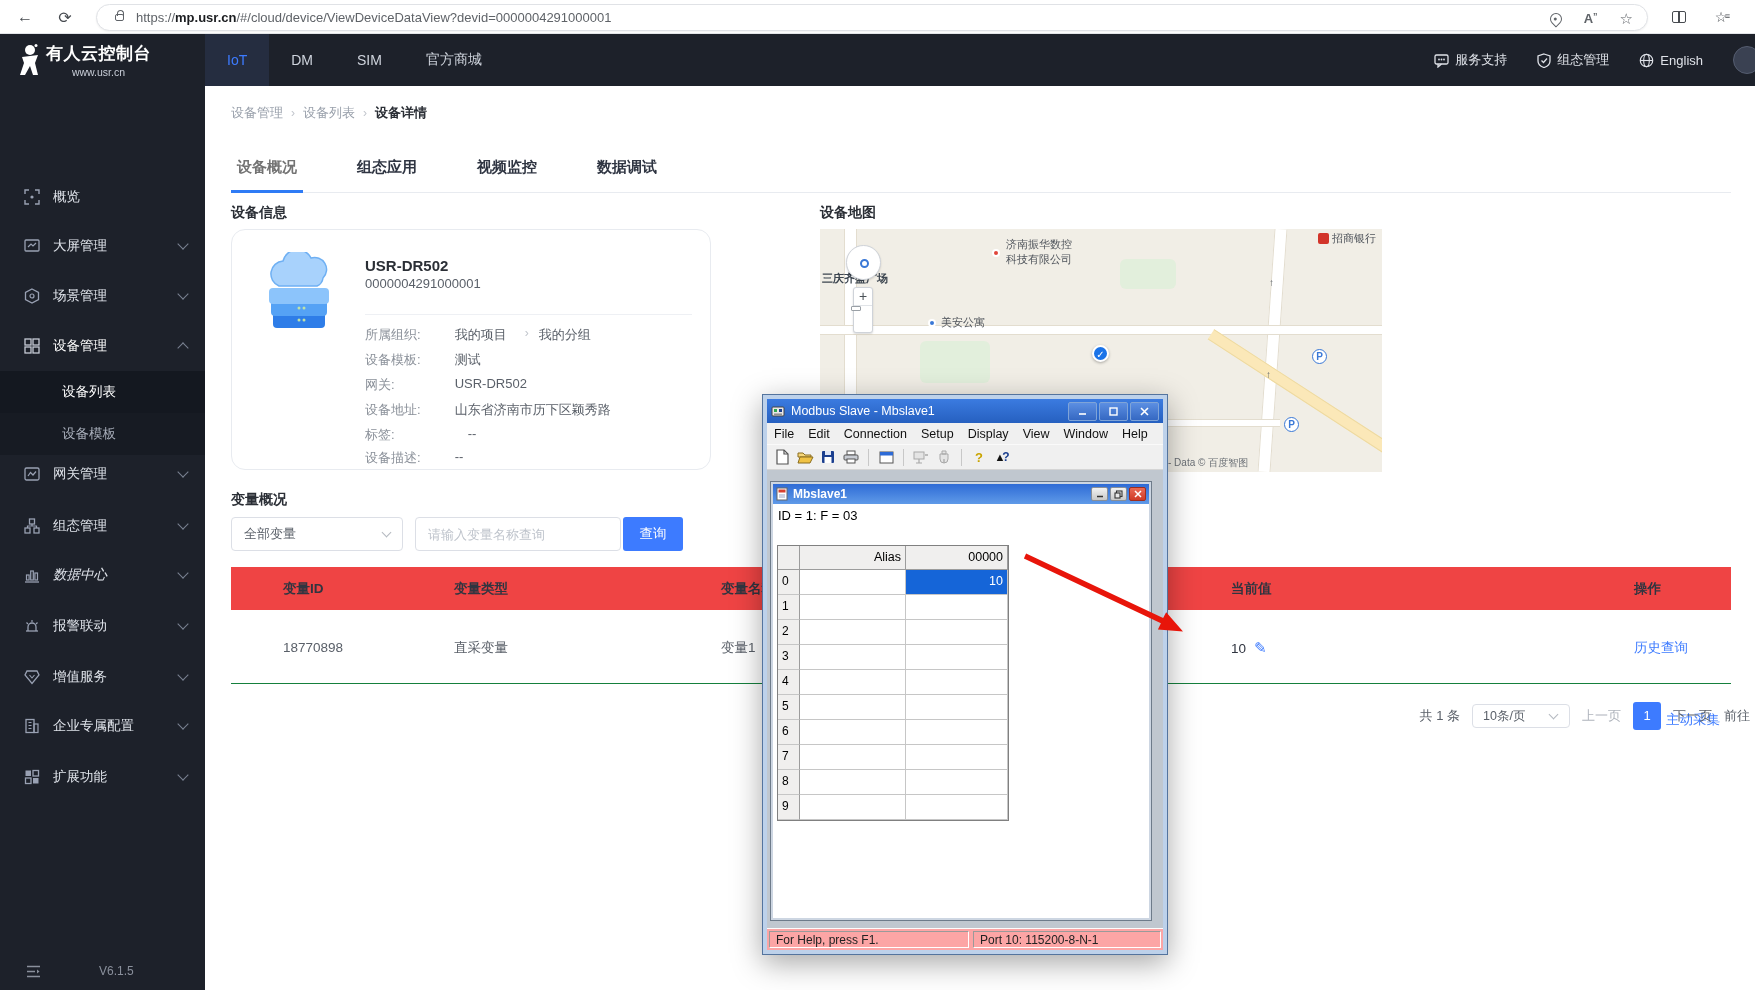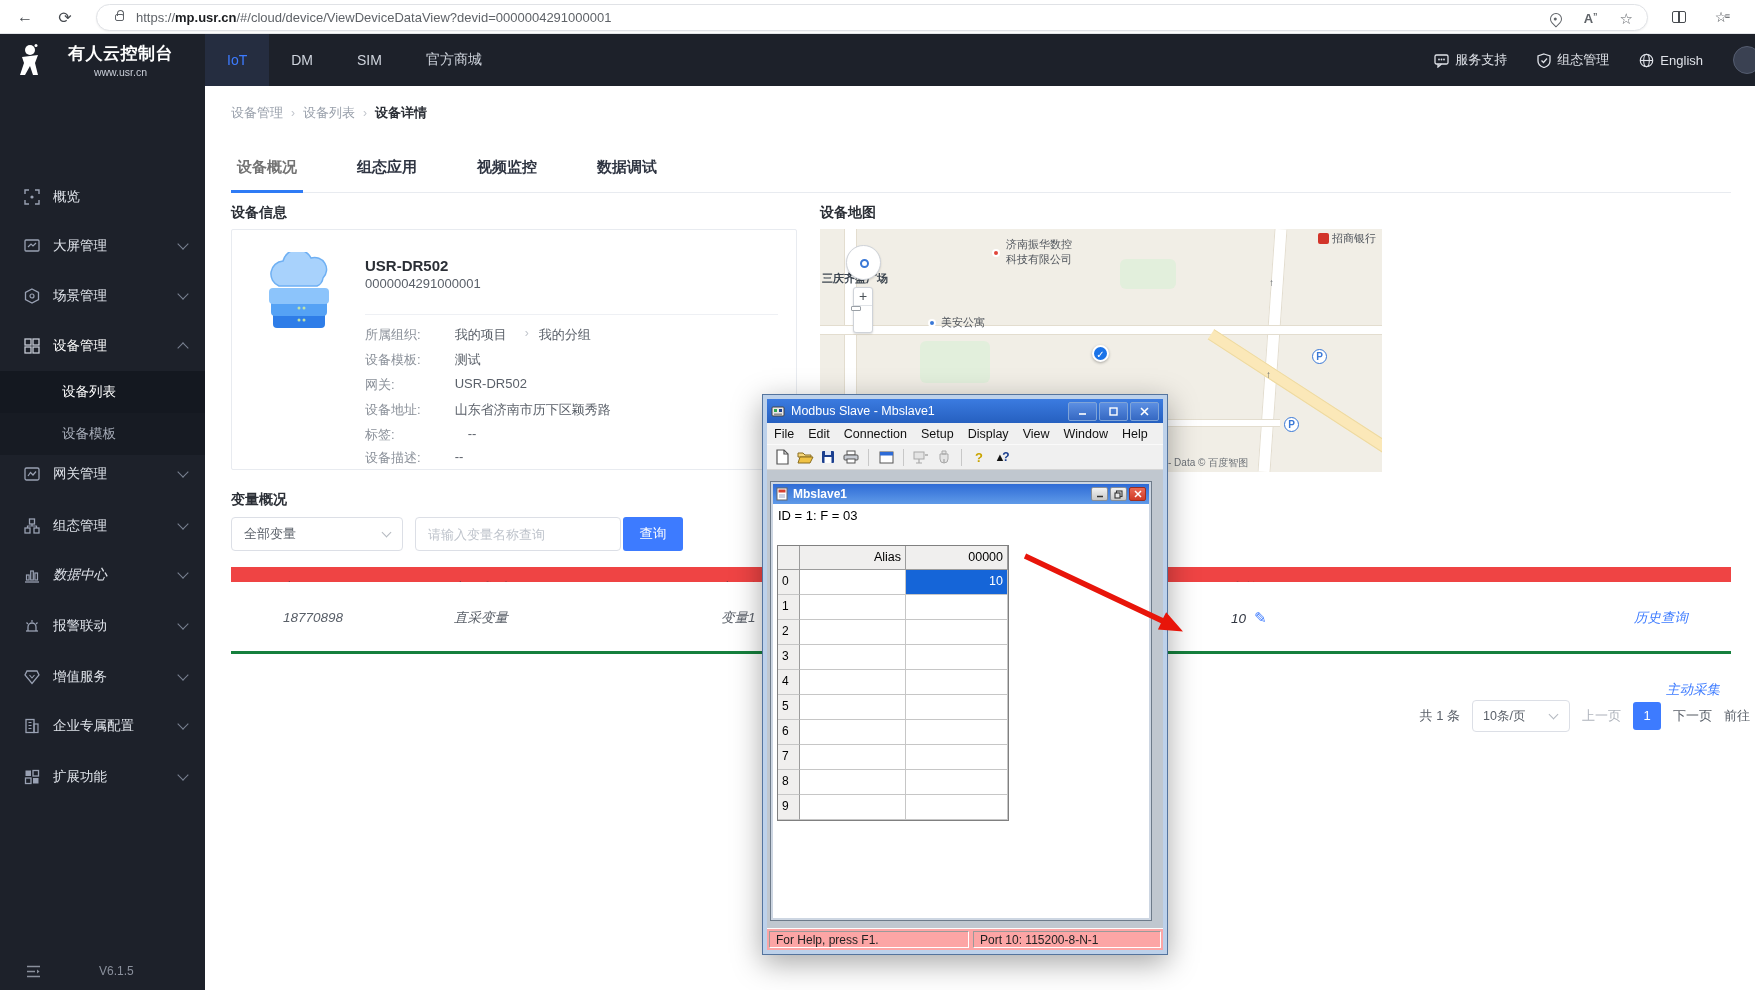--- a/index.html
+++ b/index.html
@@ -22,21 +22,21 @@
   .readaloud i { font-style:normal; font-size:9px; vertical-align:top; }
   .star { font-size:15px; color:#5f6368; }
   .splitpane { width:14px; height:12px; border:1.6px solid #474b50; border-radius:2px; position:relative; }
   .splitpane:after { content:""; position:absolute; left:5px; top:-1px; width:1.6px; height:10.5px; background:#474b50; }
   .favbar { position:relative; font-size:14px; color:#474b50; }
 
   
   .topnav { position:absolute; left:0; top:34px; width:1755px; height:52px; background:#1d212a; z-index:5; }
   .brand { position:absolute; left:0; top:0; width:205px; height:52px; display:flex; align-items:center; }
   .brand-logo { margin-left:14px; }
-  .brand-txt { margin-left:24px; color:#fff; }
+  .brand-txt { margin-left:2px; color:#fff; }
   .brand-title { font-size:17px; font-weight:700; letter-spacing:.5px; }
   .brand-sub { font-size:10.5px; color:#c9ced8; text-align:center; margin-top:1px; }
   .nav-tabs { position:absolute; left:205px; top:0; height:52px; display:flex; }
   .nav-tab { height:52px; padding:0 22px; display:flex; align-items:center; color:#cfd4dd; font-size:14px; cursor:pointer; }
   .nav-tab.active { background:#252d40; color:#3d7bff; }
   .nav-right { position:absolute; right:0; top:0; height:52px; display:flex; align-items:center; gap:30px; padding-right:10px; }
   .nav-rt-item { display:flex; align-items:center; gap:6px; color:#dfe2e8; font-size:13px; }
   .nav-rt-item svg { display:block; }
   .avatar-cut { width:28px; height:28px; border-radius:50%; background:#3a4152; border:1px solid #555d70; margin-right:-16px; }
 
@@ -58,21 +58,21 @@
   .main { position:absolute; left:205px; top:86px; width:1550px; height:904px; background:#fff; }
   .breadcrumb { position:absolute; left:26px; top:18px; font-size:13px; color:#99a0ab; display:flex; gap:8px; align-items:center; }
   .breadcrumb .bc-last { color:#2b2f36; font-weight:600; }
   .bc-sep { color:#c2c6cd; font-size:12px; }
   .tabs { position:absolute; left:26px; top:62px; width:1500px; height:45px; border-bottom:1px solid #e8ebf0; display:flex; gap:48px; }
   .ptab { font-size:15px; font-weight:700; color:#2f3542; padding:10px 6px; cursor:pointer; position:relative; }
   .ptab.active { color:#737373; }
   .ptab.active:after { content:""; position:absolute; left:0; right:0; bottom:-1px; height:3px; background:#2f7bf5; }
 
   .sec-title { position:absolute; font-size:14px; font-weight:700; color:#2b2f36; }
-  .info-card { position:absolute; left:26px; top:143px; width:566px; height:241px; border:1px solid #e8ebf0; border-radius:2px; background:#fff; }
+  .info-card { position:absolute; left:26px; top:143px; width:480px; height:241px; border:1px solid #e8ebf0; border-radius:14px; background:#fff; }
   .dev-img { position:absolute; left:27px; top:22px; }
   .dev-name { position:absolute; left:133px; top:27px; font-size:15px; font-weight:700; color:#2b2f36; }
   .dev-id { position:absolute; left:133px; top:46px; font-size:13px; color:#5a6069; }
   .dev-div { position:absolute; left:133px; top:84px; right:18px; height:1px; background:#eef0f4; }
   .f-row { position:absolute; left:133px; font-size:13px; color:#8a9099; display:flex; }
   .f-row .fval { color:#5a6069; margin-left:34px; min-width:60px; }
   .f-row .fval2 { color:#5a6069; }
   .org-sep { color:#c2c6cd; margin:0 10px; font-size:12px; }
 
   
@@ -103,29 +103,29 @@
   .bank-ico { width:11px; height:11px; background:#d2342a; border-radius:2px; }
   .up-arrow { position:absolute; color:#5b626b; font-size:10px; }
 
   
   .filter-select { position:absolute; left:26px; top:431px; width:172px; height:34px; border:1px solid #dcdfe6; border-radius:4px; font-size:13px; color:#5a6069; display:flex; align-items:center; padding-left:12px; background:#fff; }
   .sel-chev { position:absolute; right:12px; width:7px; height:7px; border-right:1.3px solid #b4b9c0; border-bottom:1.3px solid #b4b9c0; transform:rotate(45deg); margin-top:-3px; }
   .filter-input { position:absolute; left:210px; top:431px; width:206px; height:34px; border:1px solid #dcdfe6; border-radius:4px; font-size:13px; padding-left:12px; color:#5a6069; font-family:inherit; }
   .filter-input::placeholder { color:#bfc4cc; }
   .btn-query { position:absolute; left:418px; top:431px; width:60px; height:34px; background:#3d7bff; color:#fff; border:none; border-radius:3px; font-size:13.5px; cursor:pointer; font-family:inherit; }
   .vtable-head { position:absolute; left:26px; top:481px; width:1500px; height:43px; background:#ef4444; }
-  .vtable-row { position:absolute; left:26px; top:496px; width:1500px; height:72px; background:#fff; border-bottom:3px solid #15803d;font-style:italic; }
+  .vtable-row { position:absolute; left:26px; top:526px; width:1500px; height:72px; background:#fff; border-bottom:1px solid #15803d; }
   .vth { position:absolute; top:0; height:43px; line-height:43px; font-size:13.5px; font-weight:700; color:#303540; }
   .vtd { position:absolute; top:0; height:72px; line-height:72px; font-size:13.5px; color:#5a6069; }
   .c1 { left:52px; } .c2 { left:223px; } .c3 { left:490px; } .c4 { left:1000px; } .c5 { left:1403px; }
   .pencil { color:#3d7bff; font-size:15px; margin-left:8px; cursor:pointer; }
   .vlink { color:#3d7bff; cursor:pointer; }
   .vlink + .vlink { margin-left:32px; }
   .pagination { position:absolute; left:26px; top:612px; width:1519px; height:36px; display:flex; align-items:center; justify-content:flex-end; gap:12px; font-size:13px; color:#5a6069; }
-  .pg-size { position:relative; width:98px; height:32px; border:1px solid #dcdfe6; border-radius:4px; display:flex; align-items:center; padding-left:10px; color:#5a6069; font-size:12.5px; }
+  .pg-size { position:relative; width:98px; height:24px; border:1px solid #dcdfe6; border-radius:4px; display:flex; align-items:center; padding-left:10px; color:#5a6069; font-size:12.5px; }
   .pg-prev { color:#b0b5bd; cursor:default; }
   .pg-cur { width:28px; height:28px; background:#3d7bff; color:#fff; border-radius:3px; text-align:center; line-height:28px; font-size:13px; }
   .pg-next { color:#5a6069; cursor:pointer; }
   .pg-goto { color:#5a6069; }
 
   
   .mwin { position:absolute; left:762px; top:394px; width:406px; height:561px; border:1px solid #54749e; background:#bdd1ea; padding:4px; z-index:10; box-shadow:0 8px 28px rgba(0,0,0,.35); }
   .mtitle { height:24px; background:linear-gradient(180deg,#3b7be0,#2660c0); display:flex; align-items:center; padding:0 4px; }
   .mtitle-ico { width:14px; height:14px; margin-right:6px; flex:none; }
   .mtitle-txt { color:#fff; font-size:12.5px; flex:1; }

